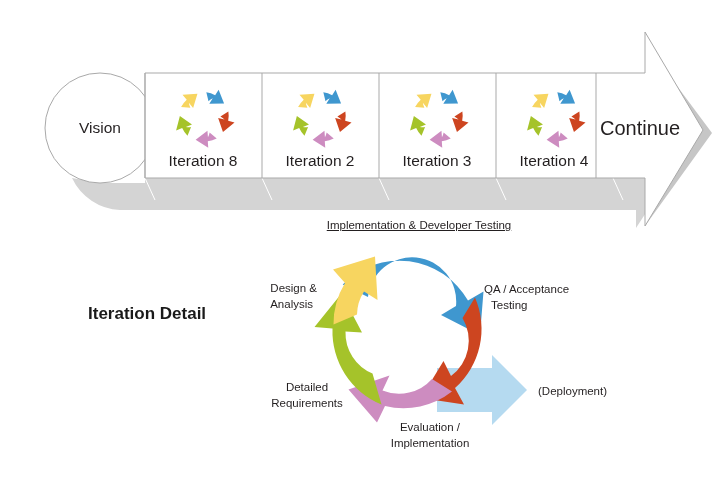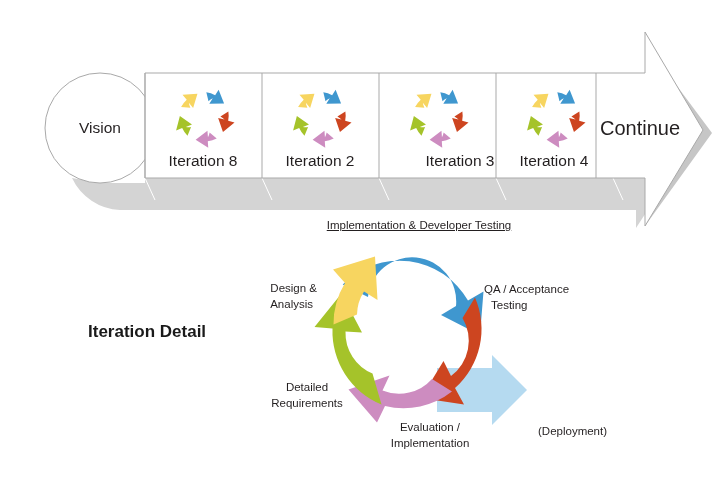--- a/index.html
+++ b/index.html
@@ -160,34 +160,34 @@
              L 364.0 291.5
              A 44 44 0 0 0 357.0 314.5
              Z" fill="#f7d560"></path>
   </g>
 </svg>
 
 <div class="vision-label" style="left:100px; top:128px;">Vision</div>
 
 <div class="box-label" style="left:203px; top:152px;">Iteration 8</div>
 <div class="box-label" style="left:320px; top:152px;">Iteration 2</div>
-<div class="box-label" style="left:437px; top:152px;margin-left:23px;">Iteration 3</div>
+<div class="box-label" style="left:437px; top:152px;">Iteration 3</div>
 <div class="box-label" style="left:554px; top:152px;">Iteration 4</div>
 
 <div class="continue-label" style="left:640px; top:128px;">Continue</div>
 
-<div class="detail-title" style="left:88px; top:322px;">Iteration Detail</div>
+<div class="detail-title" style="left:88px; top:304px;">Iteration Detail</div>
 
 <div class="lbl center" style="left:419px; top:217px;text-decoration:underline;">Implementation &amp; Developer Testing</div>
 
 <div class="lbl" style="left:484px; top:281px;">QA / Acceptance</div>
 <div class="lbl" style="left:491px; top:297px;">Testing</div>
 
 <div class="lbl center" style="left:430px; top:419px;">Evaluation /</div>
 <div class="lbl center" style="left:430px; top:435px;">Implementation</div>
 
 <div class="lbl center" style="left:307px; top:379px;">Detailed</div>
 <div class="lbl center" style="left:307px; top:395px;">Requirements</div>
 
 <div class="lbl right" style="left:317px; top:280px;">Design &amp;</div>
 <div class="lbl right" style="left:313px; top:296px;">Analysis</div>
 
-<div class="lbl" style="left:538px; top:383px;margin-top:40px;">(Deployment)</div>
+<div class="lbl" style="left:538px; top:383px;">(Deployment)</div>
 
 </body></html>

